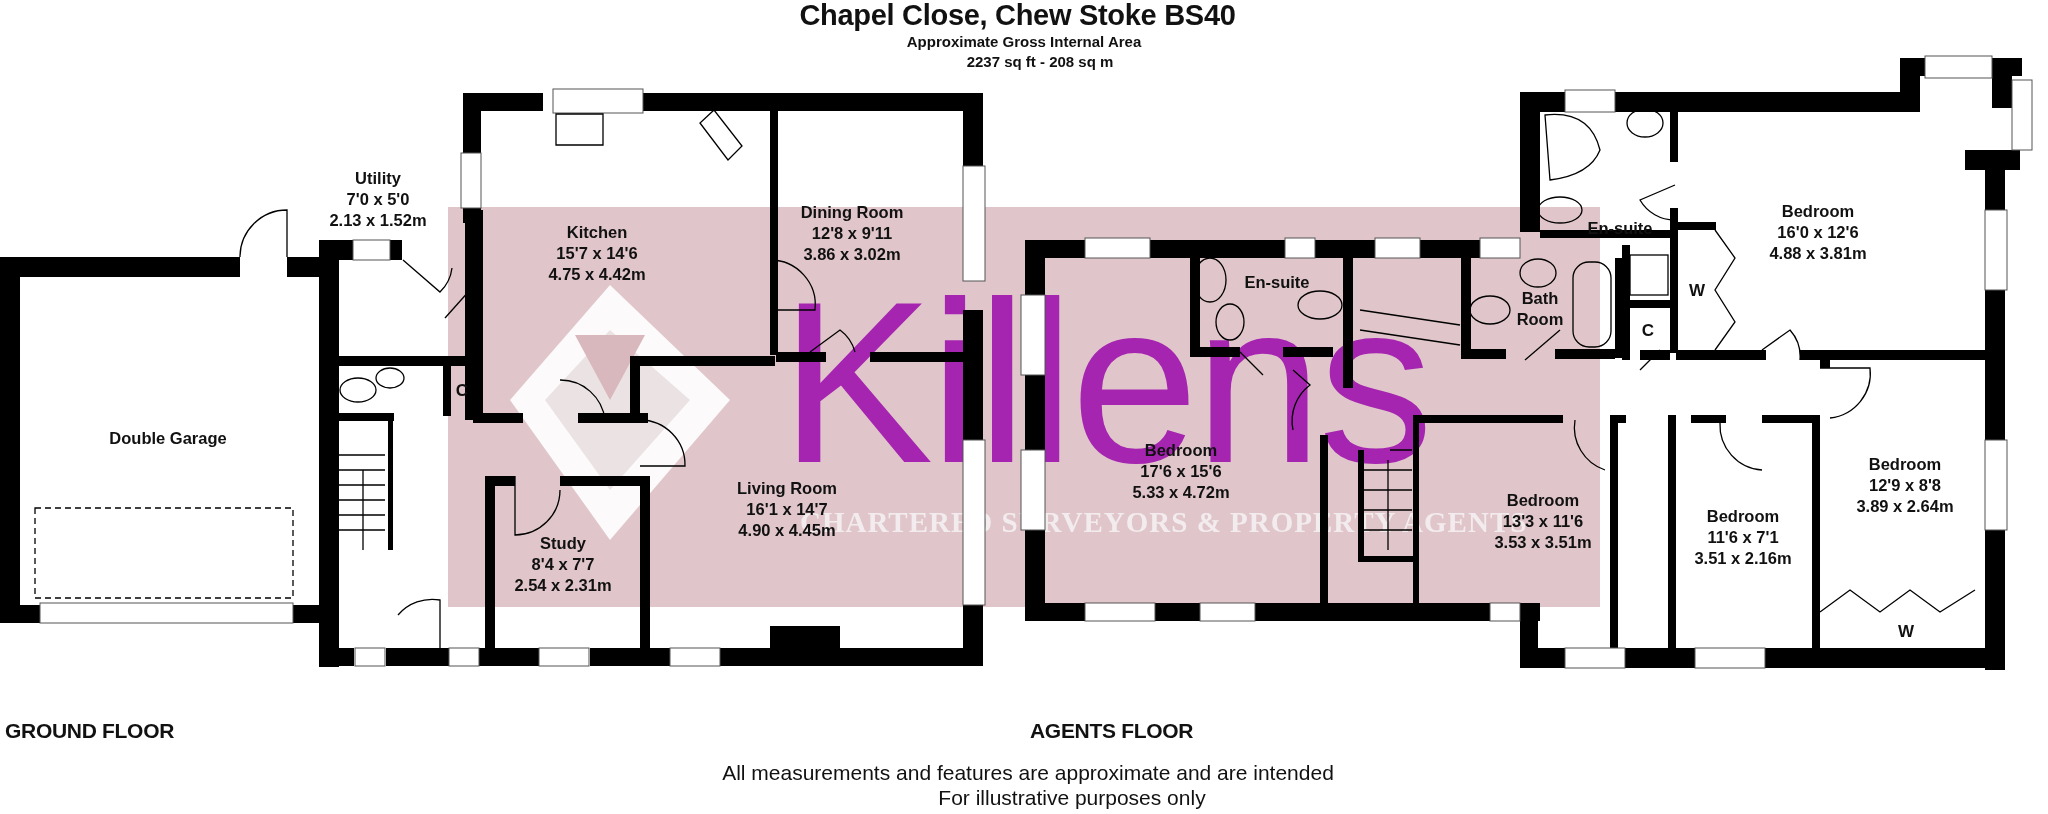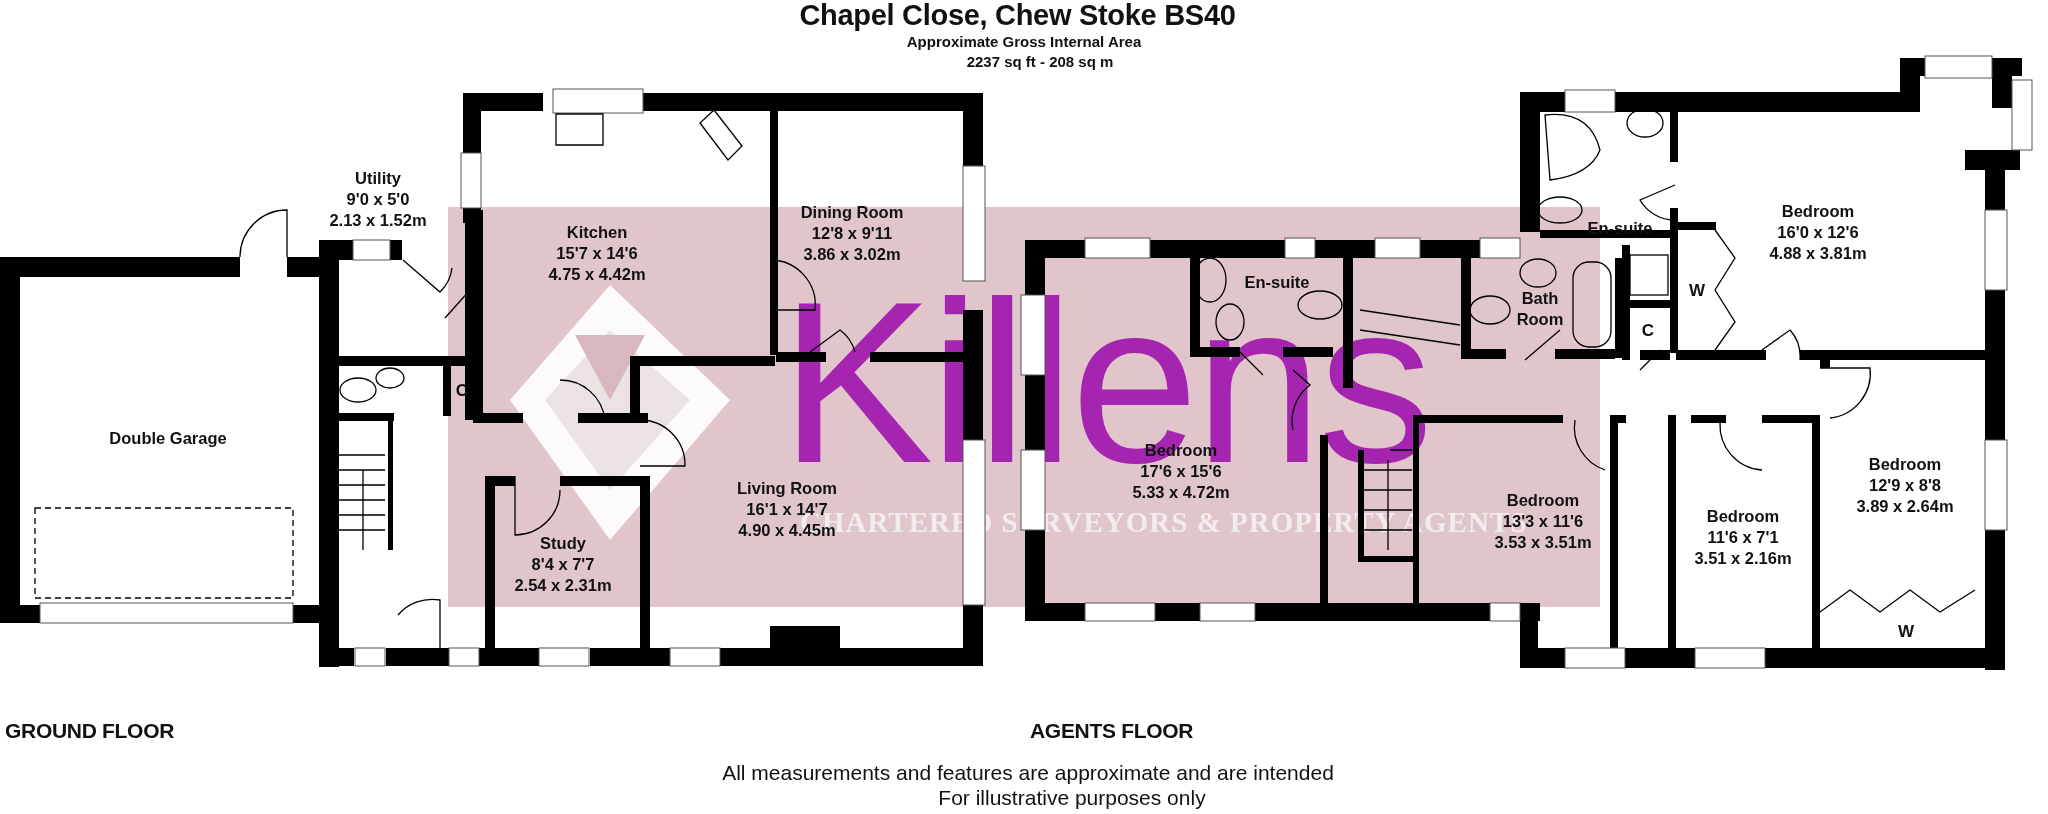--- a/index.html
+++ b/index.html
@@ -211,21 +211,21 @@
     <ellipse cx="1560" cy="210" rx="22" ry="13"></ellipse>
     <ellipse cx="1645" cy="123" rx="18" ry="14"></ellipse>
     <path d="M1545,115 Q1590,110 1600,150 Q1590,175 1550,180 Z"></path>
     <ellipse cx="358" cy="390" rx="18" ry="12"></ellipse>
     <ellipse cx="390" cy="378" rx="14" ry="10"></ellipse>
   </g>
 </svg>
 
 <div class="room-label" style="left:378px; top:168px;">
   <span>Utility</span>
-  <span>9'0 x 5'0</span>
+  <span>7'0 x 5'0</span>
   <span>2.13 x 1.52m</span>
 </div>
 <div class="room-label" style="left:168px; top:428px;">
   <span>Double Garage</span>
 </div>
 <div class="room-label" style="left:597px; top:222px;">
   <span>Kitchen</span>
   <span>15'7 x 14'6</span>
   <span>4.75 x 4.42m</span>
 </div>

